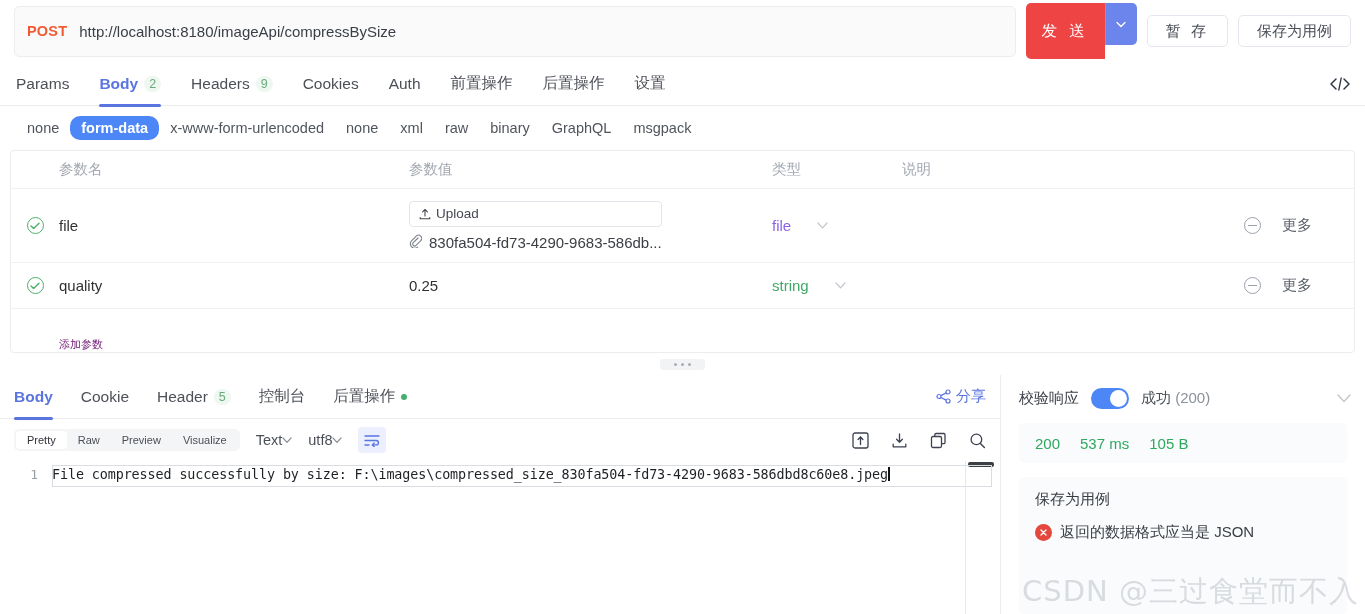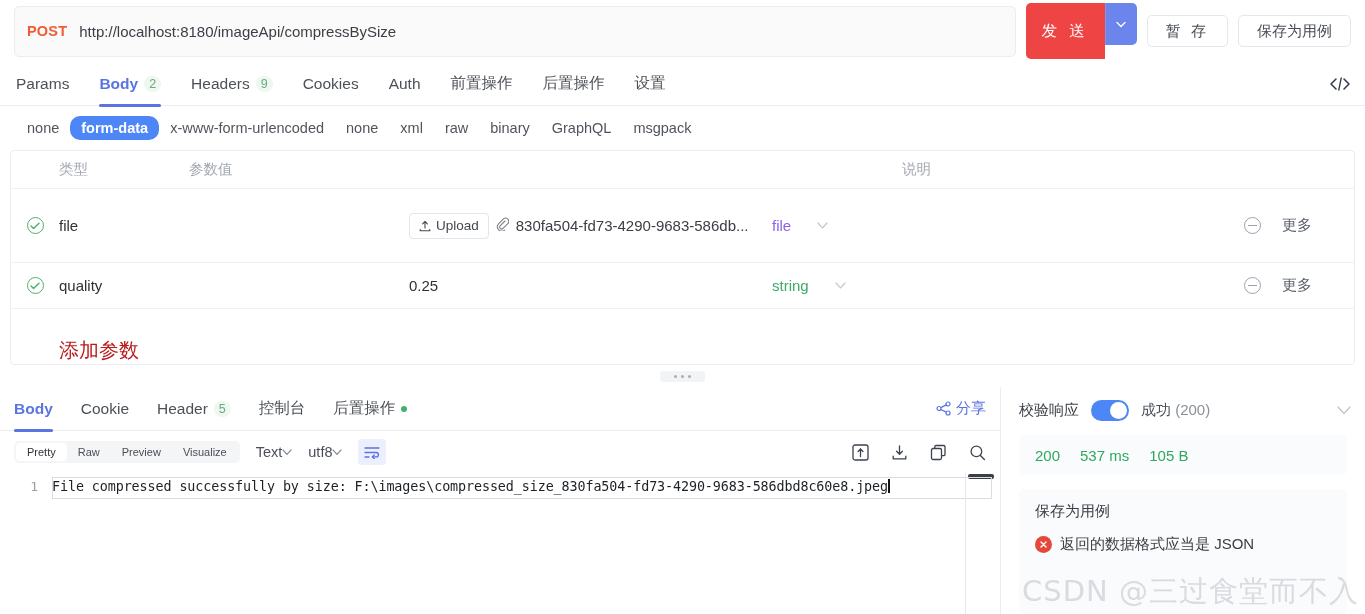--- a/index.html
+++ b/index.html
@@ -131,22 +131,22 @@
   }
   .minus-ring i { display:block; width: 9px; height: 1.5px; background: #9ba1ab; }
   .more-link { color: #5b616b; font-size: 15px; cursor: pointer; }
   .upload-btn {
     border: 1px solid #e2e5ea; border-radius: 4px; background: #fff;
     height: 26px; padding: 0 9px; display: inline-flex; align-items: center; gap: 5px;
     font-size: 13.5px; color: #44484f; cursor: pointer; font-family: inherit;
   }
   .file-chip { display: flex; align-items: center; gap: 7px; font-size: 15px; color: #3c4046; }
   .file-chip .clip { color: #7d828a; }
-  .file-stack { display: flex; flex-direction: row; gap: 7px; padding: 9px 0; }
-  .add-param { color: #b91c1c; font-size: 20px; margin-top: 28px; }
+  .file-stack { display: flex; flex-direction: column; gap: 7px; padding: 9px 0; }
+  .add-param { color: #701a75; font-size: 11px; margin-top: 28px; }
   .row-add { min-height: 42px; }
 
   
   .splitter {
     height: 22px; display: flex; align-items: center; justify-content: center;
     cursor: row-resize;
   }
   .splitter .dots { display: flex; gap: 4px; background: #f2f3f5; padding: 4px 14px; border-radius: 3px; }
   .splitter .dots i { width: 3px; height: 3px; background: #a8adb6; border-radius: 50%; display: block; }
 
@@ -317,22 +317,23 @@
     <div class="btype">raw</div>
     <div class="btype">binary</div>
     <div class="btype">GraphQL</div>
     <div class="btype">msgpack</div>
   </div>
 
   <div class="table-wrap">
 
     <div class="trow thead">
       <div class="cell c-check"></div>
+      <div class="cell c-name">参数名</div>
+      <div class="cell c-value">参数值</div>
       <div class="cell c-type">类型</div>
-      <div class="cell c-value">参数值</div>
       <div class="cell c-desc">说明</div>
       <div class="cell c-act"></div>
       <div class="cell c-more"></div>
     </div>
 
     <div class="trow row-file">
       <div class="cell c-check">
         <span class="check-ring">
           <svg width="10" height="8" viewBox="0 0 10 8">
               <path d="M1 4L3.6 6.5L9 1.2" stroke="#4fb06b" stroke-width="1.4" fill="none" stroke-linecap="round" stroke-linejoin="round"></path>

